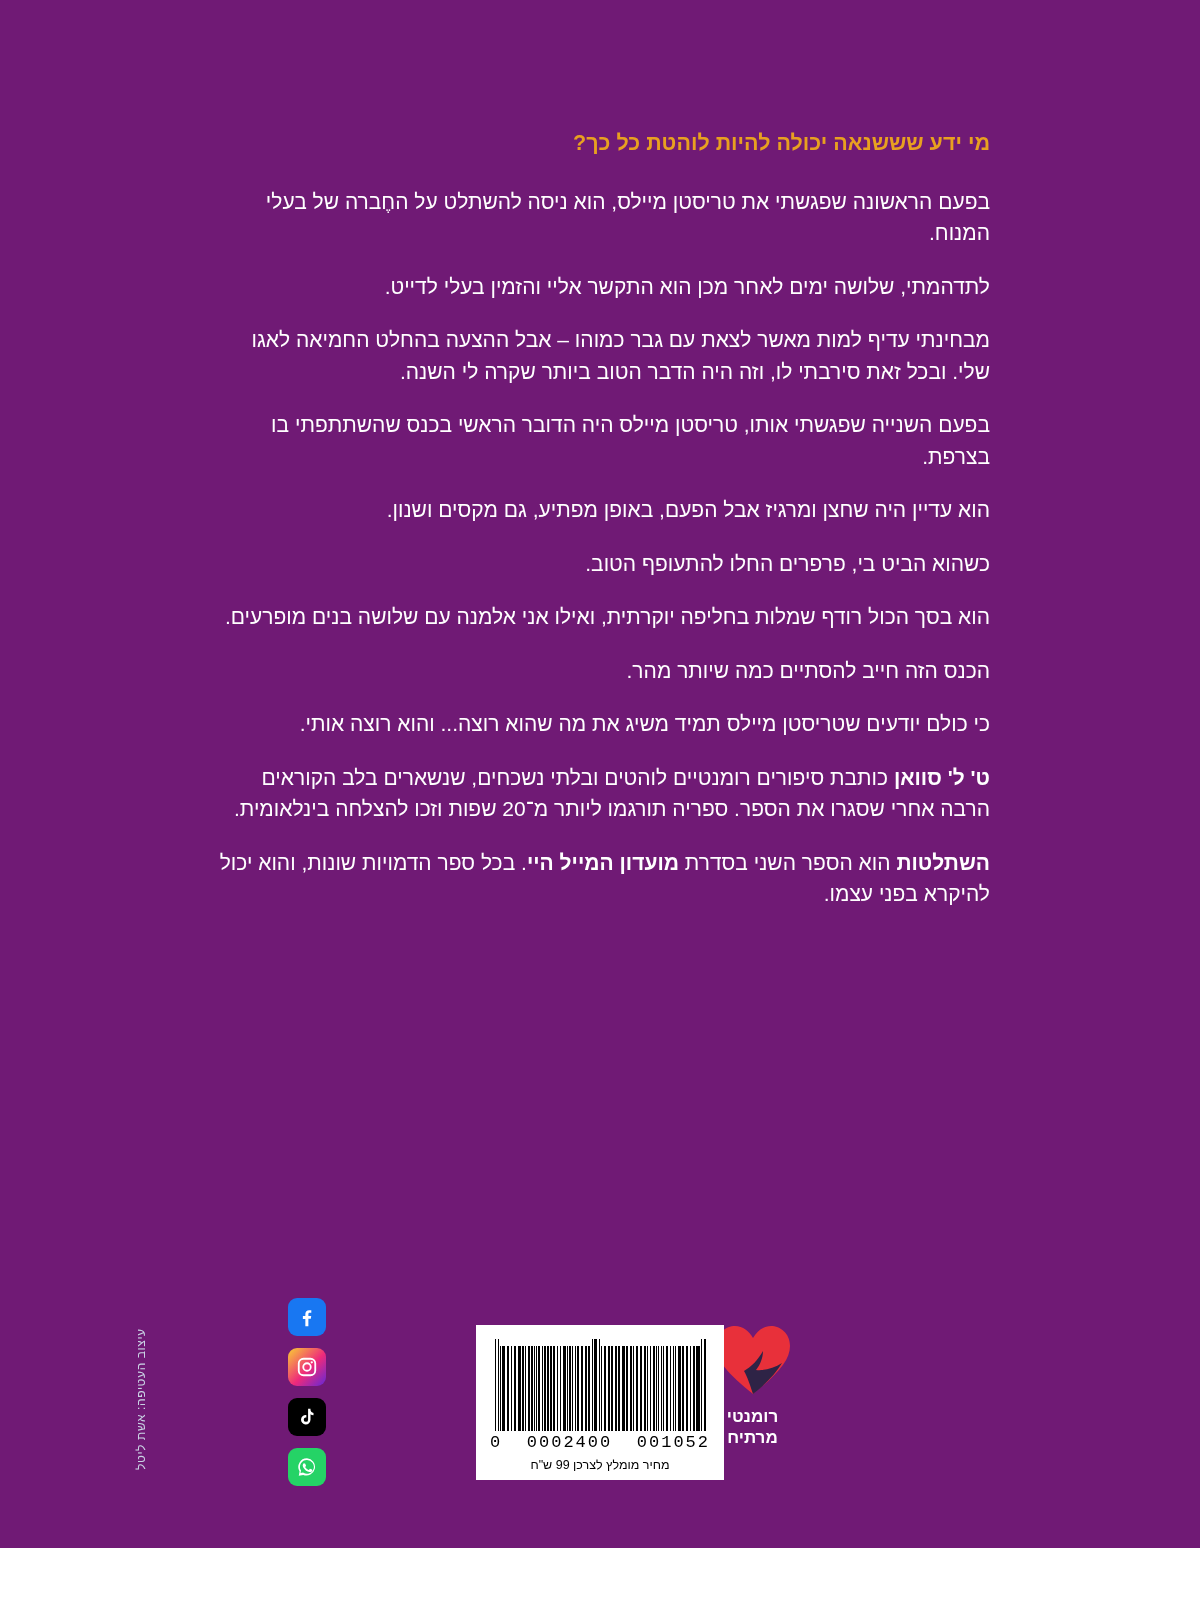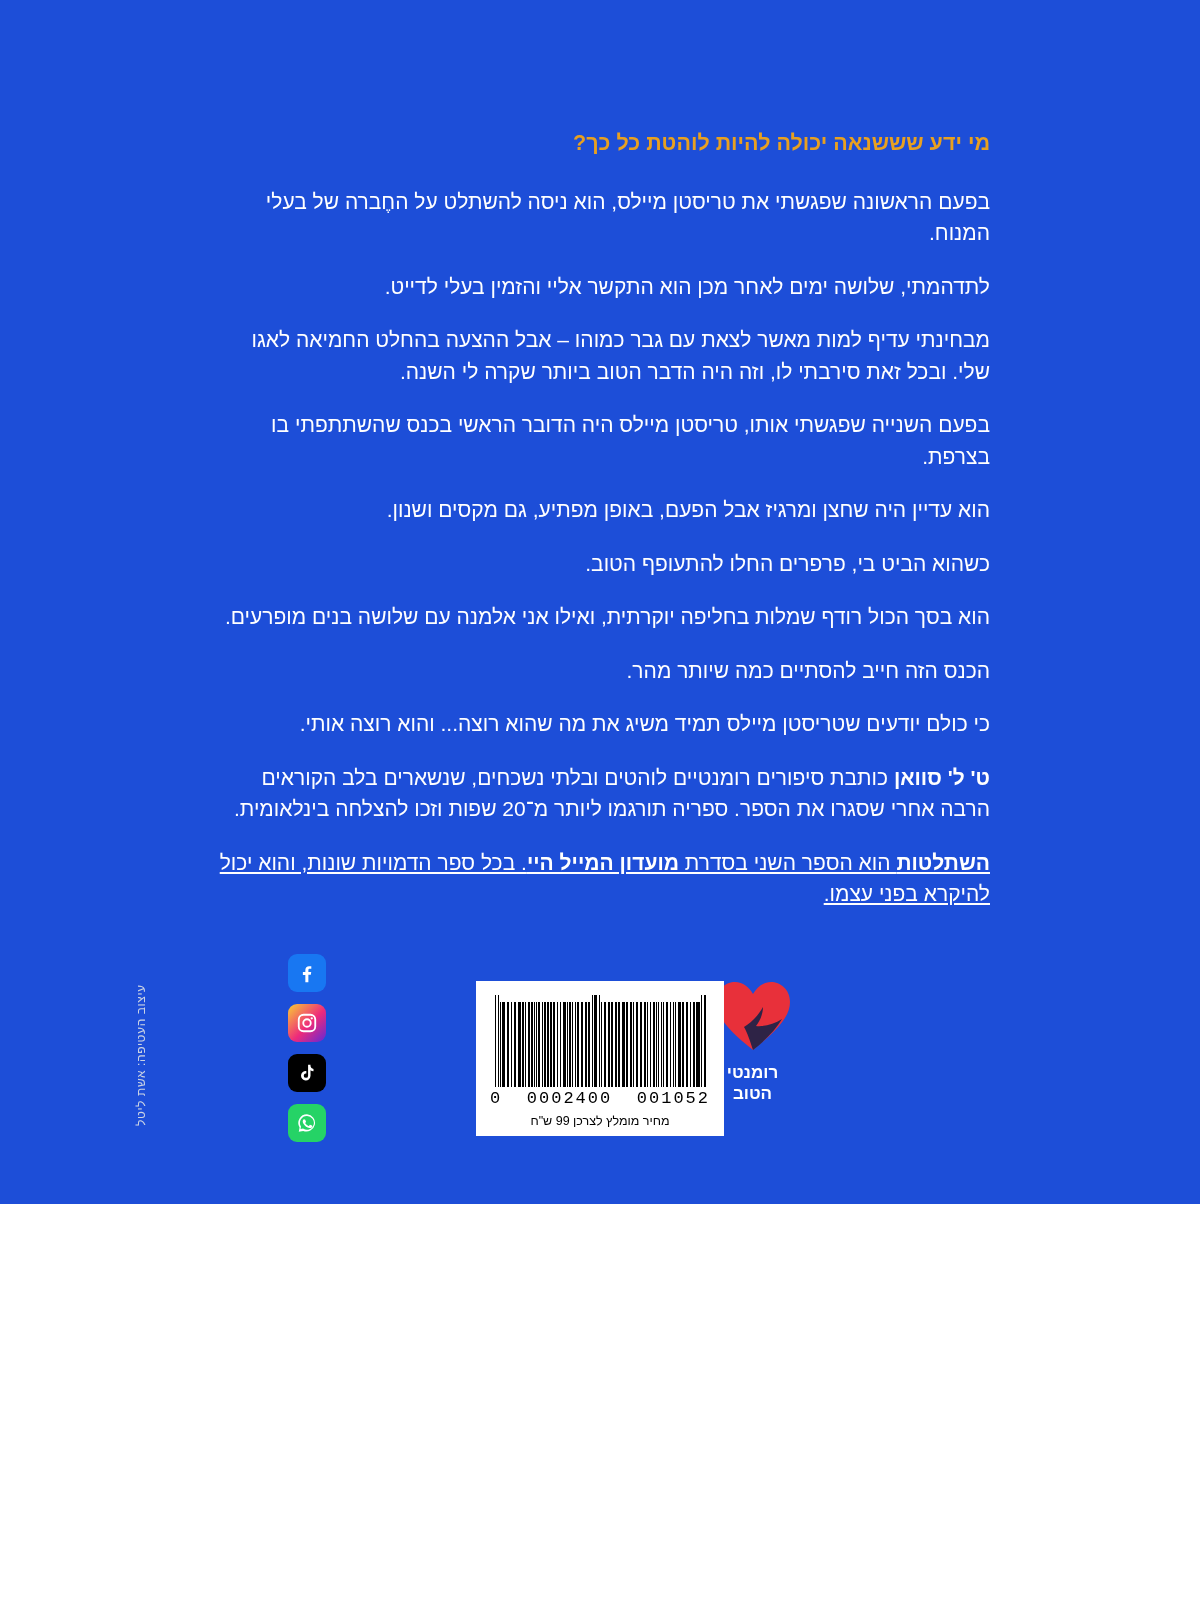--- a/index.html
+++ b/index.html
@@ -3,22 +3,22 @@
 <meta charset="utf-8">
 <style>
   html, body {
     margin: 0;
     padding: 0;
     background: #ffffff;
   }
   .page {
     position: relative;
     width: 1200px;
-    height: 1204px;
-    background: #1d4ed8;
+    height: 1548px;
+    background: #701a75;
     overflow: hidden;
     font-family: "Liberation Sans", sans-serif;
     box-sizing: border-box;
   }
   .content {
     position: absolute;
     top: 128px;
     right: 210px;
     left: 210px;
     direction: rtl;
@@ -36,21 +36,20 @@
   }
   p.body {
     color: #ffffff;
     font-size: 21px;
     line-height: 1.5;
     margin: 0 0 22px 0;
     font-weight: 400;
   }
   p.body:last-child {
     margin-bottom: 16px;
-    text-decoration: underline;
   }
   .bold {
     font-weight: bold;
   }
 
   
   .bottom {
     position: absolute;
     bottom: 0;
     left: 0;
@@ -195,21 +194,21 @@
 
     <div class="publisher">
       <div class="heart">
         <svg width="78" height="72" viewBox="0 0 78 72" aria-hidden="true">
           <path d="M39 70 C 14 50, 2 36, 2 22 C 2 9, 12 2, 21 2 C 29 2, 35 7, 39 14 C 43 7, 49 2, 57 2 C 66 2, 76 9, 76 22 C 76 36, 64 50, 39 70 Z" fill="#e8303a"></path>
           <path d="M39 70 C 52 60, 62 49, 68 39 C 60 44, 50 47, 42 46 C 46 41, 49 34, 49 27 C 44 36, 37 43, 30 47 C 33 52, 36 61, 39 70 Z" fill="#0d2149" opacity="0.85"></path>
         </svg>
       </div>
       <div class="pub-name">
         <span>רומנטי</span><br>
-        <span>הטוב</span>
+        <span>מרתיח</span>
       </div>
     </div>
 
     <div class="barcode-box">
       <div class="bars">
           <i style="width: 2px; margin-left: 2px; height: 100%;"></i>
           <i style="width: 2px; margin-left: 1px; height: 100%;"></i>
           <i style="width: 3px; margin-left: 1px; height: 92%;"></i>
           <i style="width: 1px; margin-left: 1px; height: 92%;"></i>
           <i style="width: 2px; margin-left: 2px; height: 92%;"></i>

